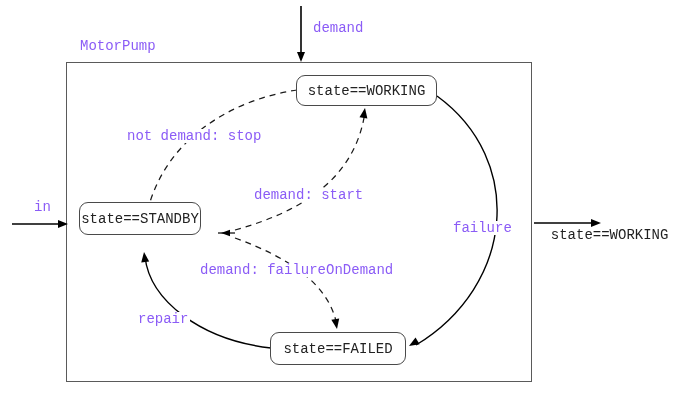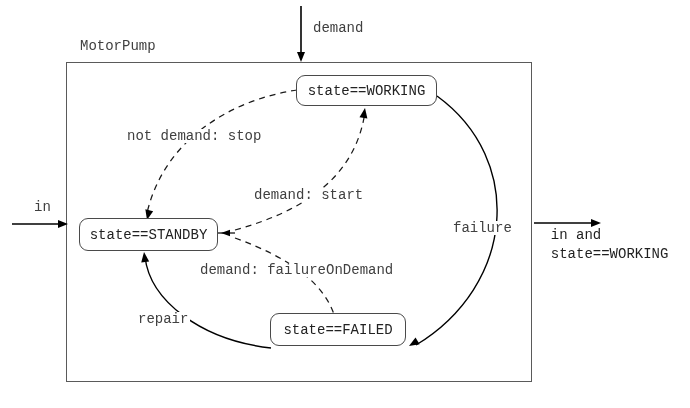--- a/index.html
+++ b/index.html
@@ -13,25 +13,25 @@
     position:absolute;left:66px;top:62px;width:466px;height:320px;
     border:1px solid #5a5a5a;background:transparent;box-sizing:border-box;
   }
   .state-box{
     position:absolute;box-sizing:border-box;
     border:1px solid #4a4a4a;border-radius:9px;background:#ffffff;
     display:flex;align-items:center;justify-content:center;
     font-size:14px;color:#222;letter-spacing:0px;z-index:30;
   }
   .state-working{left:296px;top:75px;width:141px;height:31px;}
-  .state-standby{left:79px;top:218px;width:139px;height:33px;}
-  .state-failed{left:270px;top:313px;width:136px;height:33px;}
+  .state-standby{left:79px;top:202px;width:122px;height:33px;}
+  .state-failed{left:270px;top:332px;width:136px;height:33px;}
   .lbl{
     position:absolute;background:#ffffff;padding:0 2px;line-height:14px;
-    color:#404040;white-space:pre;z-index:20;
+    color:#8b5cf6;white-space:pre;z-index:20;
   }
   .lbl-motorpump{left:78px;top:39px;text-align:right;}
   .lbl-demand-top{left:311px;top:21px;}
   .lbl-in{left:32px;top:200px;}
   .lbl-stop{left:125px;top:129px;}
   .lbl-start{left:252px;top:188px;}
   .lbl-failure{left:451px;top:180px;margin-top:41px;}
   .lbl-fod{left:198px;top:263px;text-align:right;}
   .lbl-repair{left:136px;top:312px;text-align:right;}
   .out-expr{position:absolute;left:534px;top:226px;z-index:20;}
@@ -102,21 +102,20 @@
   <div class="lbl lbl-demand-top">demand</div>
   <div class="lbl lbl-in">in</div>
 
   <div class="lbl lbl-start">demand: start</div>
   <div class="lbl lbl-stop">not demand: stop</div>
   <div class="lbl lbl-fod">demand: failureOnDemand</div>
   <div class="lbl lbl-failure">failure</div>
   <div class="lbl lbl-repair">repair</div>
 
   <div class="out-expr">
-    <div>  in and</div>
     <div>  state==WORKING</div>
   </div>
 
   <div class="state-box state-working">
     <span>state==WORKING</span>
   </div>
   <div class="state-box state-standby">
     <span>state==STANDBY</span>
   </div>
   <div class="state-box state-failed">

